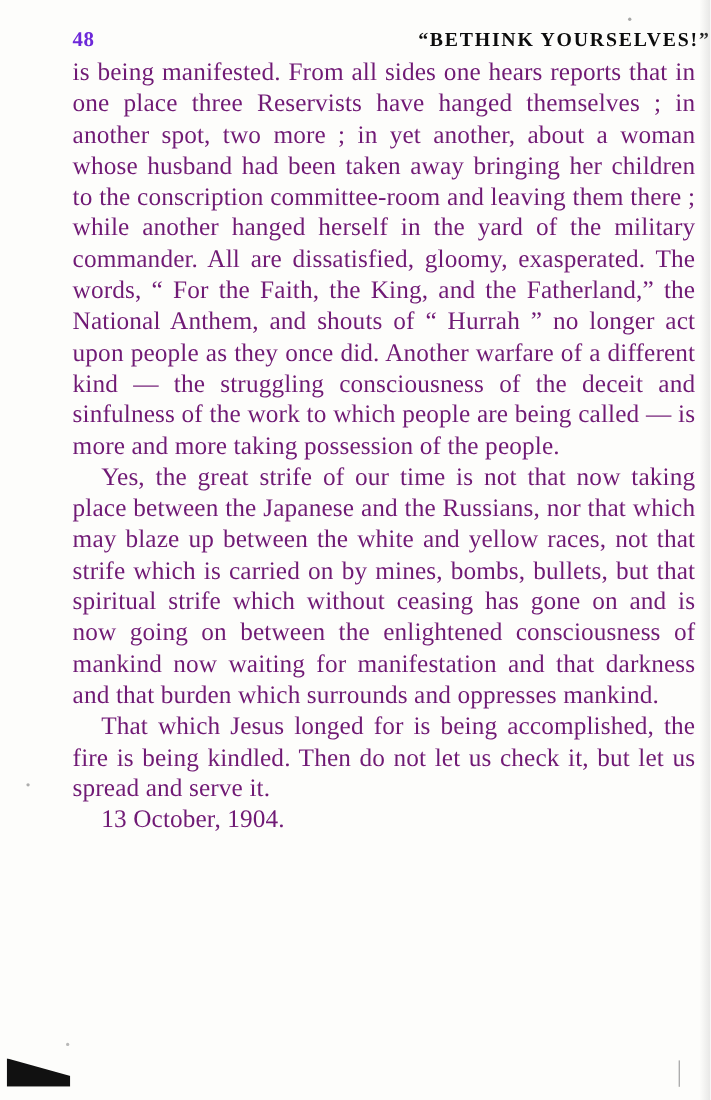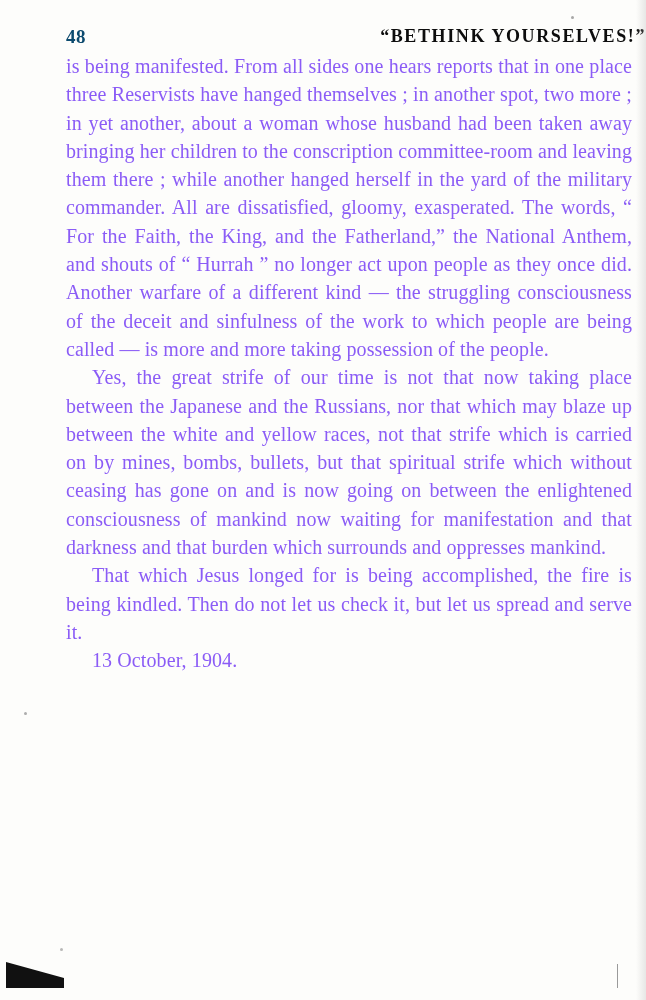--- a/index.html
+++ b/index.html
@@ -29,21 +29,21 @@
     width: 646px;
     height: 26px;
   }
   .folio {
     position: absolute;
     left: 66px;
     top: 12px;
     font-size: 19px;
     font-weight: 700;
     letter-spacing: 0.5px;
-    color: #0c4a6e;
+    color: #6d28d9;
   }
   .running-head {
     position: absolute;
     left: 0;
     top: 12px;
     width: 646px;
     text-align: right;
     font-size: 18px;
     font-weight: 700;
     letter-spacing: 1.6px;
@@ -52,25 +52,25 @@
     box-sizing: border-box;
   }
   .body-block {
     position: absolute;
     top: 52px;
     left: 66px;
     width: 566px;
   }
   p.para {
     margin: 0 0 0 0;
-    font-size: 20px;
+    font-size: 23px;
     line-height: 28.3px;
     text-align: justify;
     text-justify: inter-word;
-    color: #8b5cf6;
+    color: #701a75;
     letter-spacing: 0.1px;
   }
   p.indent {
     text-indent: 26px;
     font-family: Liberation Serif, serif;
   }
   p.noindent {
     text-indent: 0;
   }
   .date-line {

